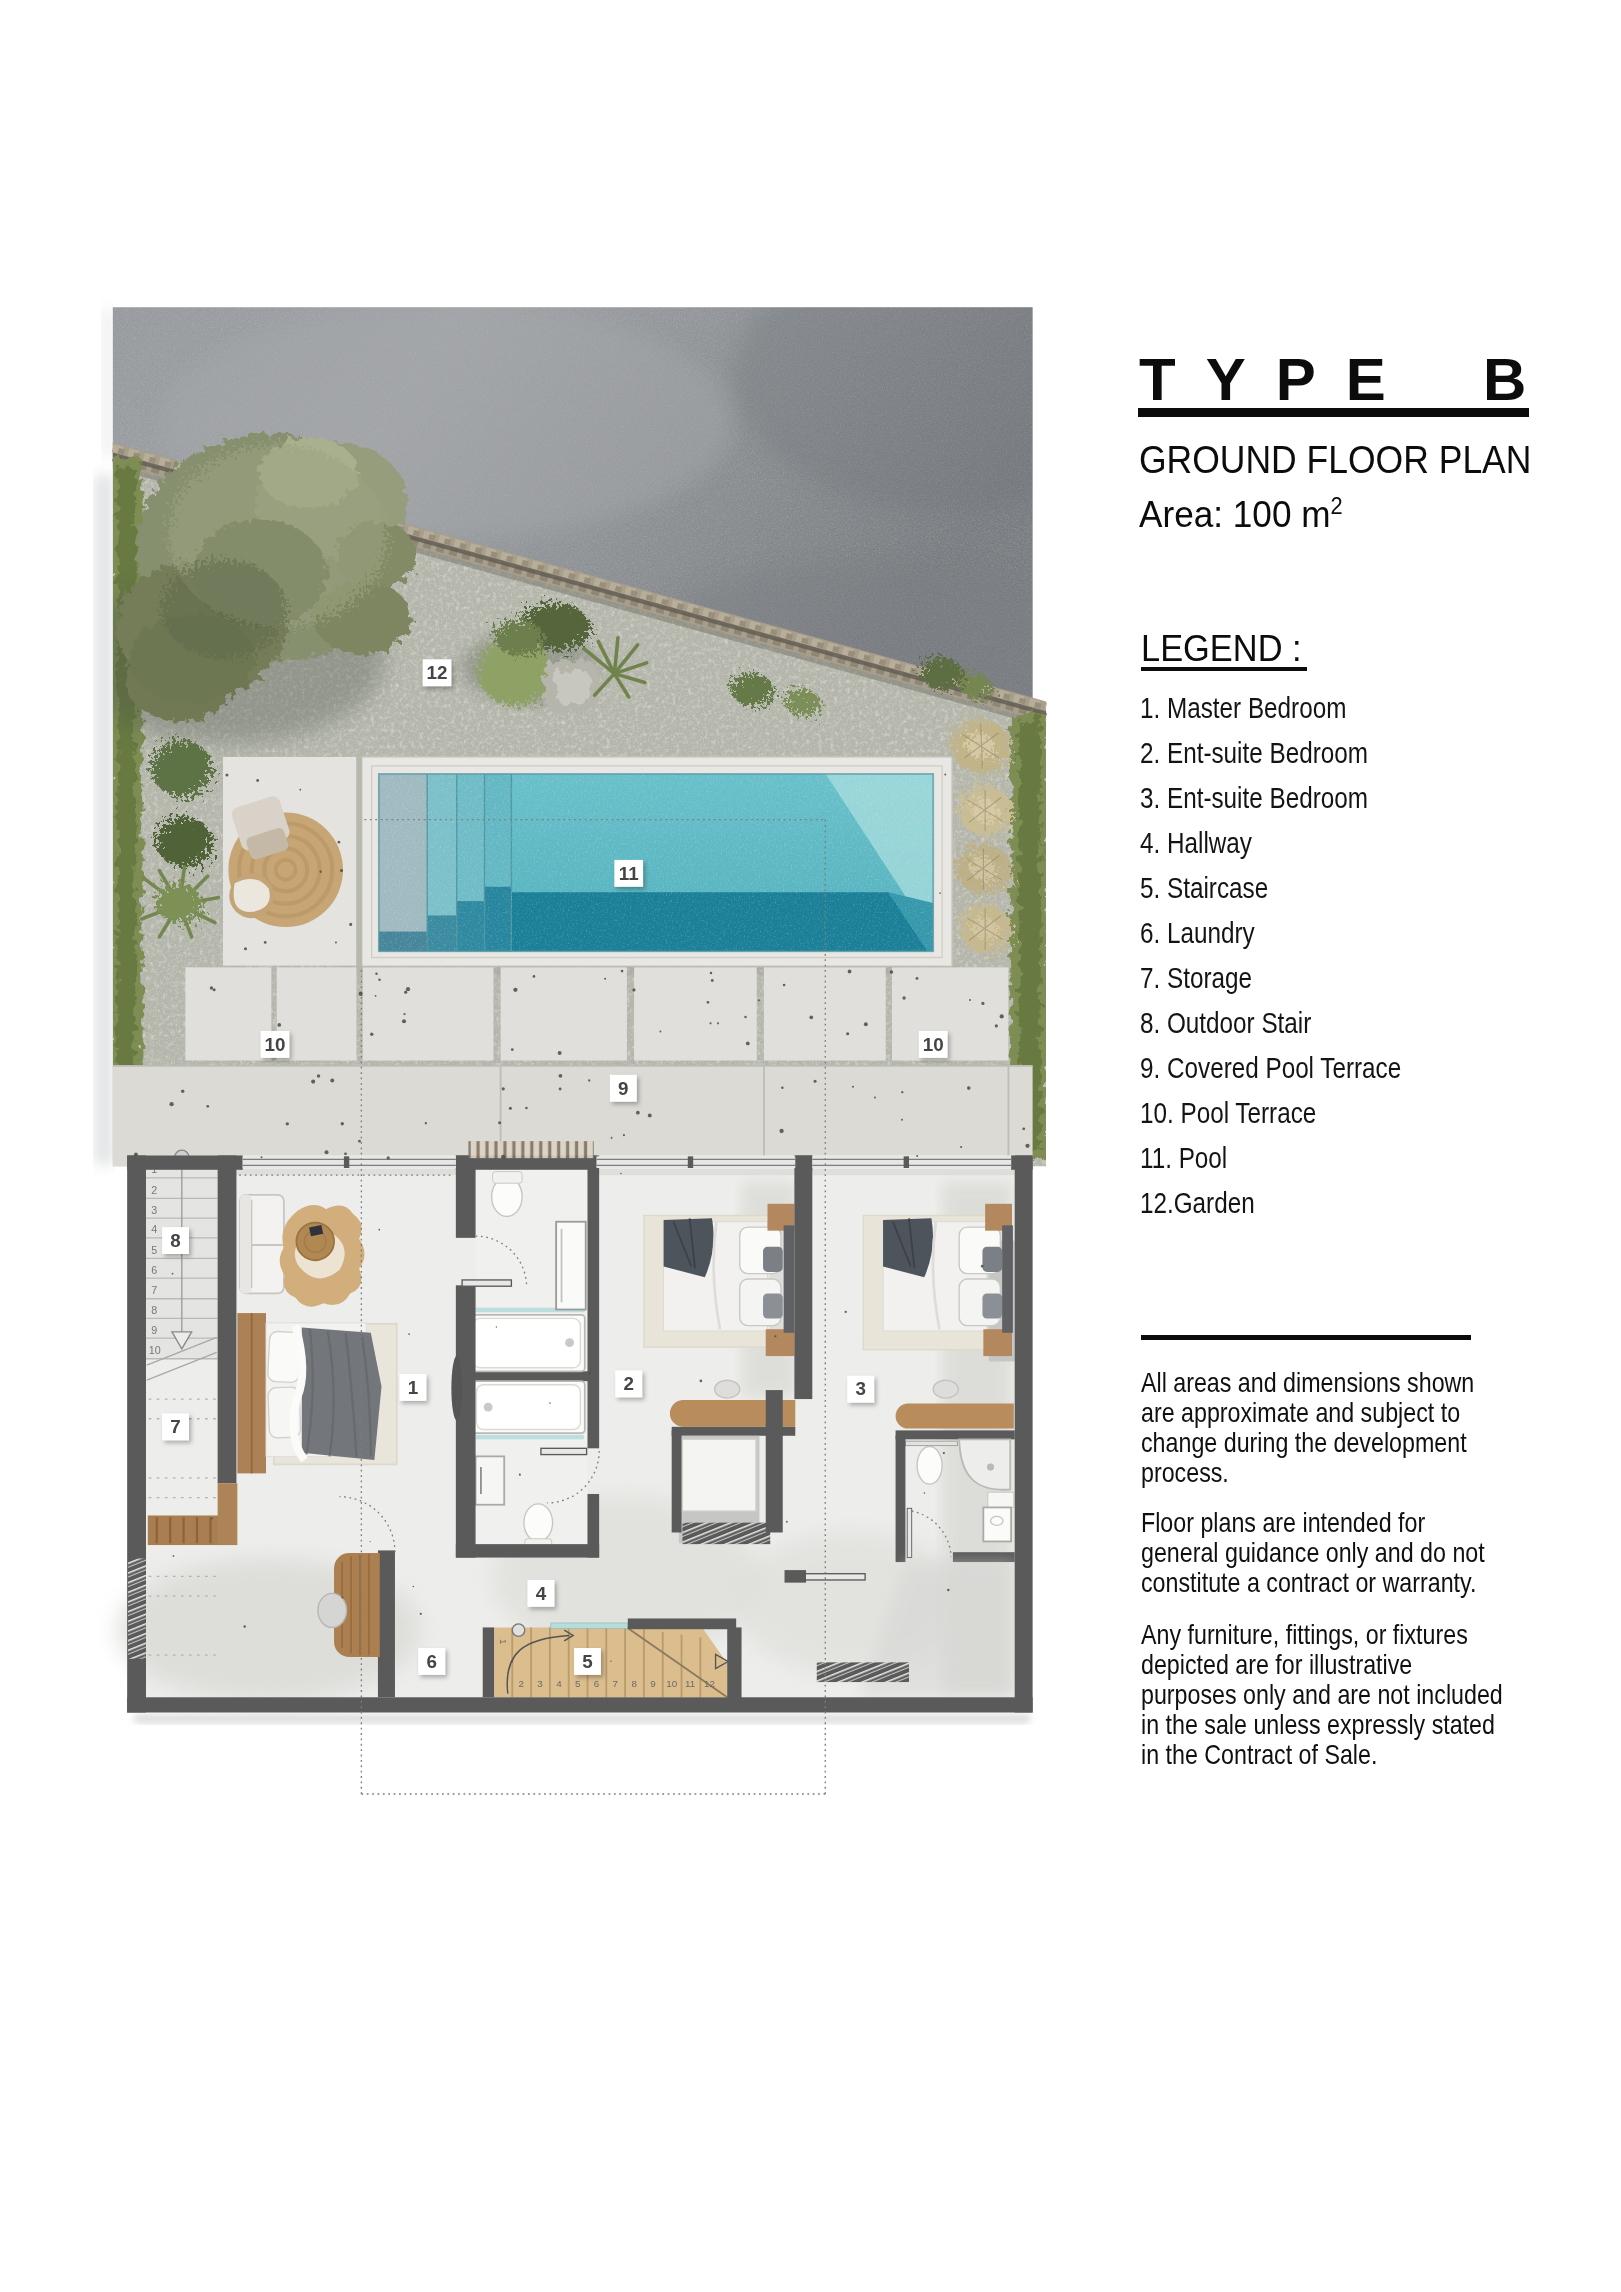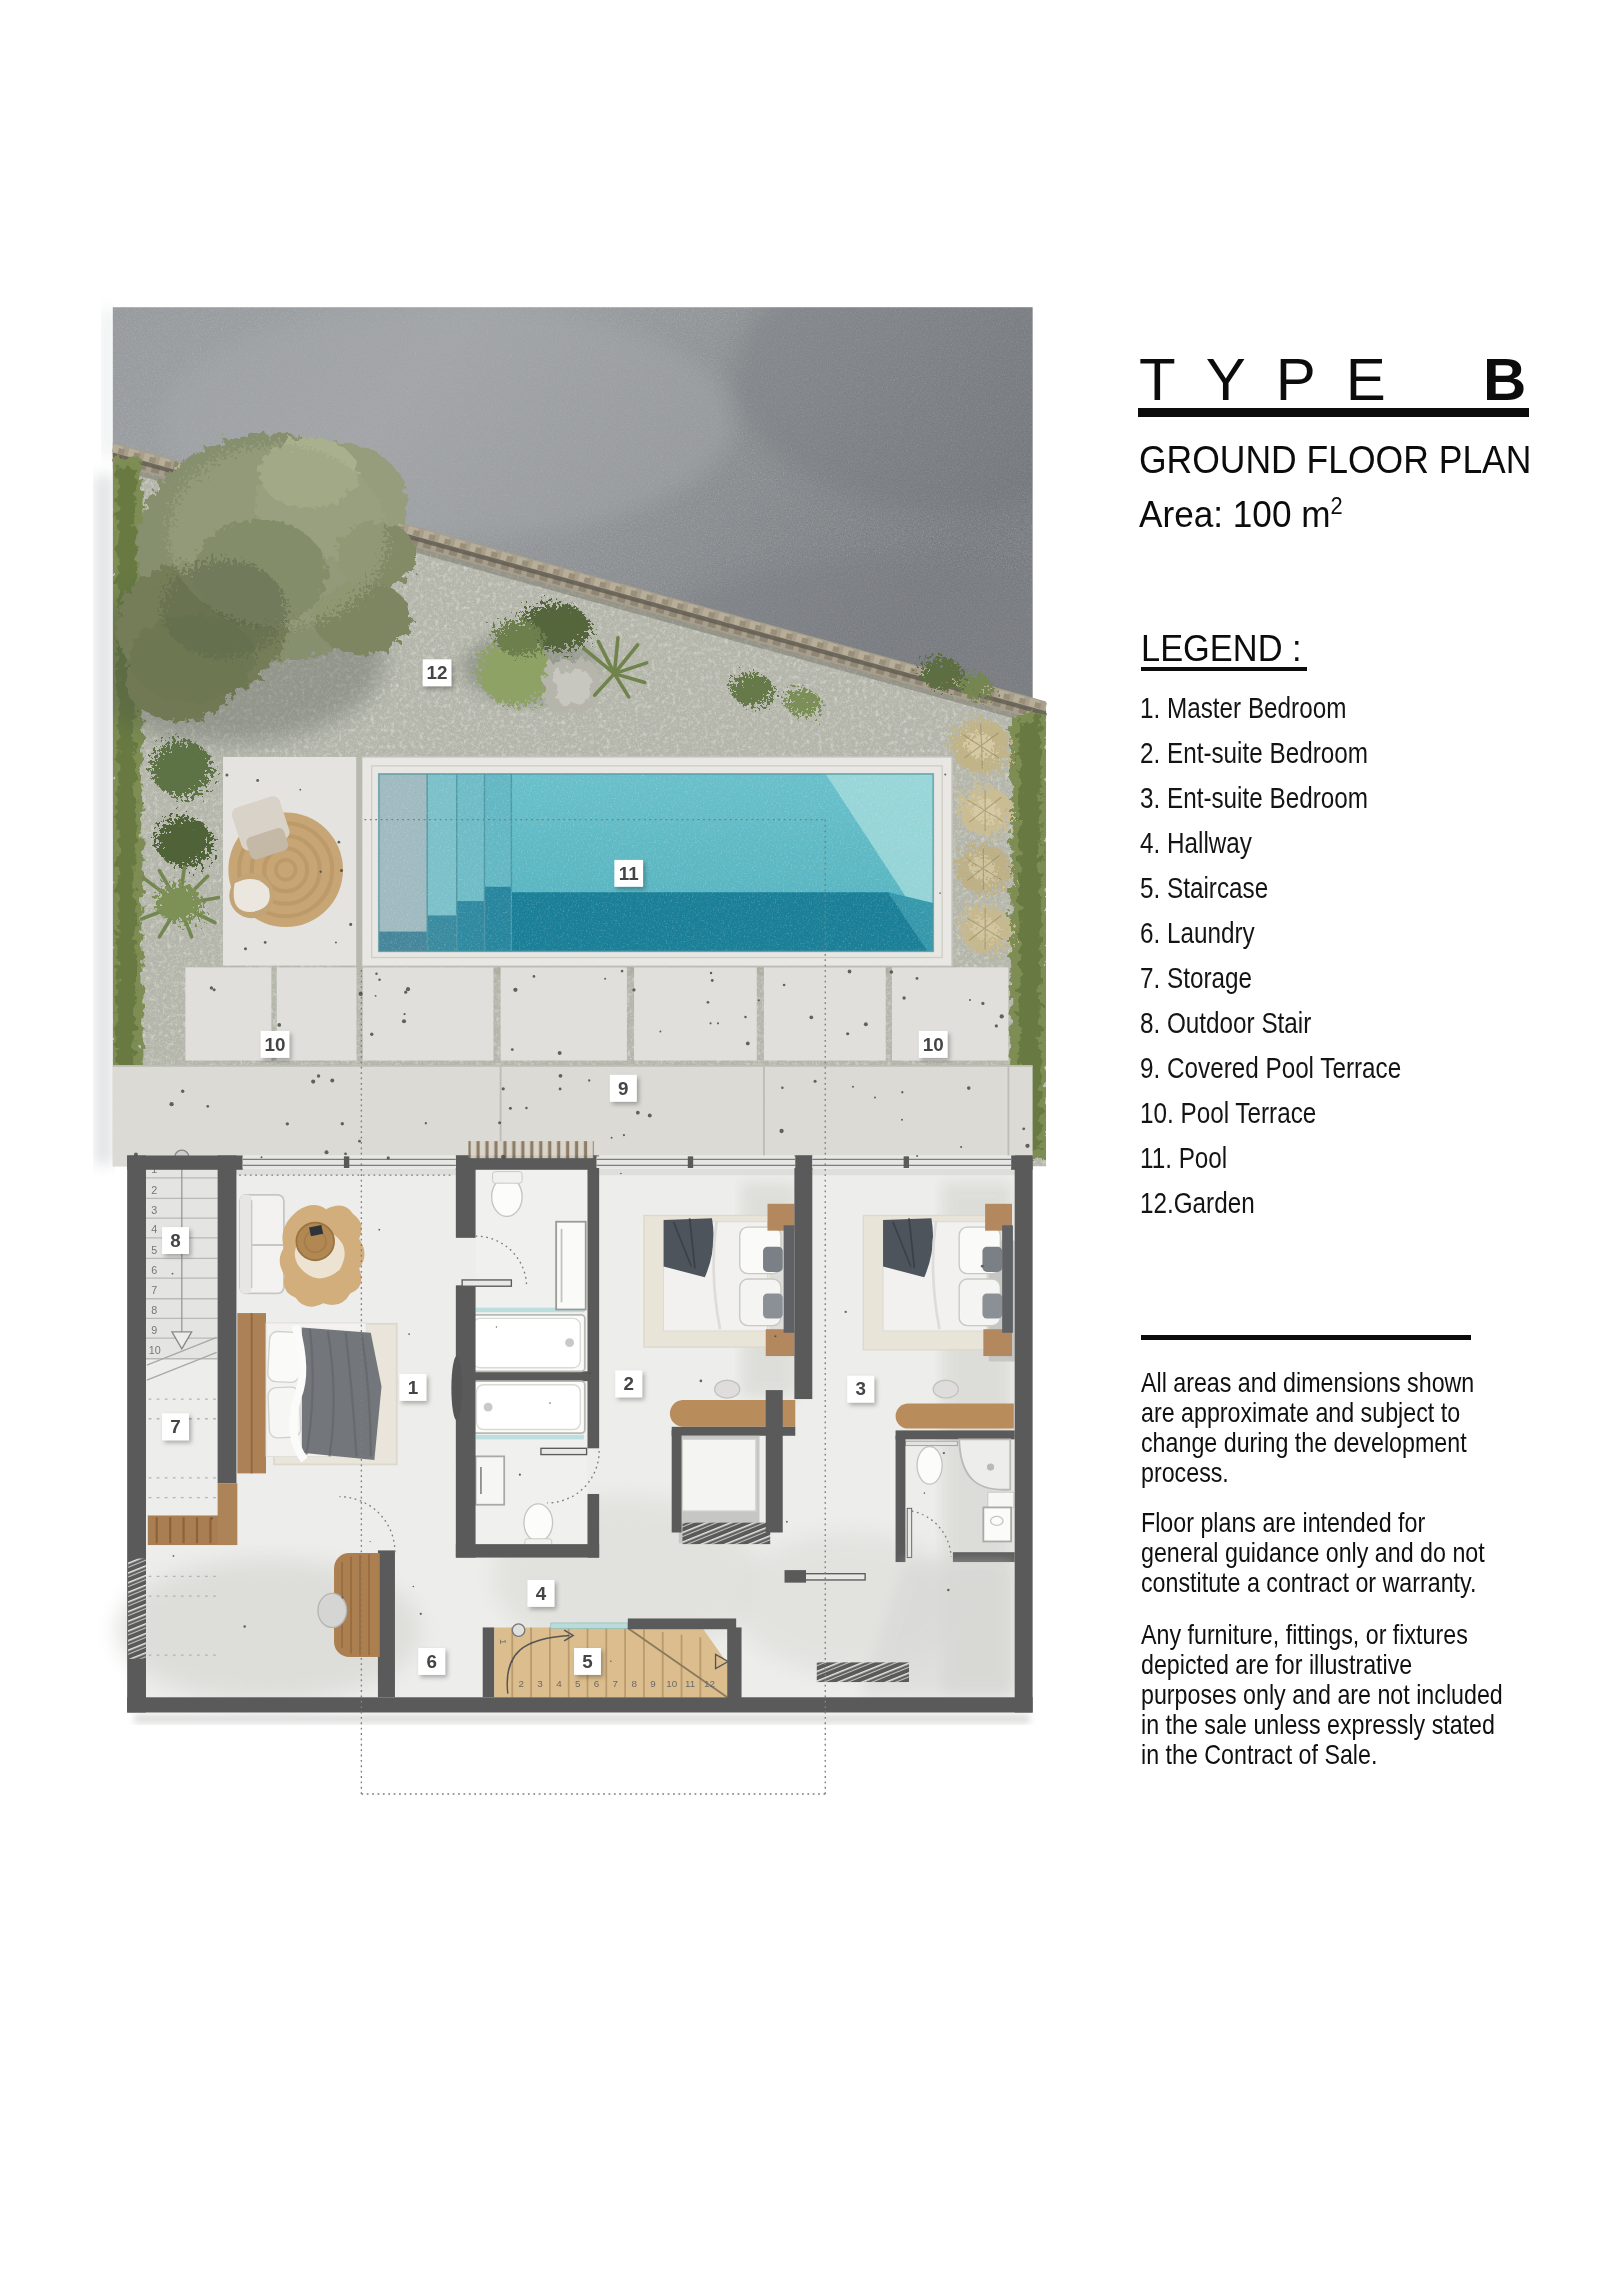--- a/index.html
+++ b/index.html
@@ -681,21 +681,21 @@
           <rect x="641" y="1840" width="30" height="30" fill="#fff"></rect>
         </g>
         <text x="656" y="1862">5</text>
 <g filter="url(#lblShadow)">
           <rect x="467" y="1840" width="30" height="30" fill="#fff"></rect>
         </g>
         <text x="482" y="1862">6</text>
 </g>
 </svg>
 
-<div class="abs" style="left:1139px;top:345px;font-size:60px;font-weight:normal;letter-spacing:30px;color:#0c0c0c;">TYPE</div>
+<div class="abs" style="left:1139px;top:345px;font-size:60px;font-weight:bold;letter-spacing:30px;color:#0c0c0c;">TYPE</div>
 <div class="abs" style="left:1483px;top:345px;font-size:60px;font-weight:bold;color:#0c0c0c;">B</div>
 <div class="abs" style="left:1138px;top:408px;width:391px;height:9px;background:#0c0c0c;"></div>
 <div class="abs" style="left:1139px;top:438px;font-size:39px;color:#0c0c0c;transform:scaleX(0.91);transform-origin:0 0;">GROUND FLOOR PLAN</div>
 <div class="abs" style="left:1139px;top:493px;font-size:37px;color:#0c0c0c;transform:scaleX(0.95);transform-origin:0 0;">Area: 100 m<span style="font-size:23px;vertical-align:12.5px;">2</span></div>
 <div class="abs" style="left:1141px;top:628px;font-size:37px;color:#0c0c0c;transform:scaleX(0.93);transform-origin:0 0;">LEGEND :</div>
 <div class="abs" style="left:1141px;top:667px;width:166px;height:3.6px;background:#0c0c0c;"></div>
 <div class="abs leg" style="left:1140px;top:685px;">
 1. Master Bedroom<br>2. Ent-suite Bedroom<br>3. Ent-suite Bedroom<br>4. Hallway<br>5. Staircase<br>6. Laundry<br>7. Storage<br>8. Outdoor Stair<br>9. Covered Pool Terrace<br>10. Pool Terrace<br>11. Pool<br>12.Garden
 </div>
 <div class="abs" style="left:1141px;top:1335px;width:330px;height:5.4px;background:#0c0c0c;"></div>

